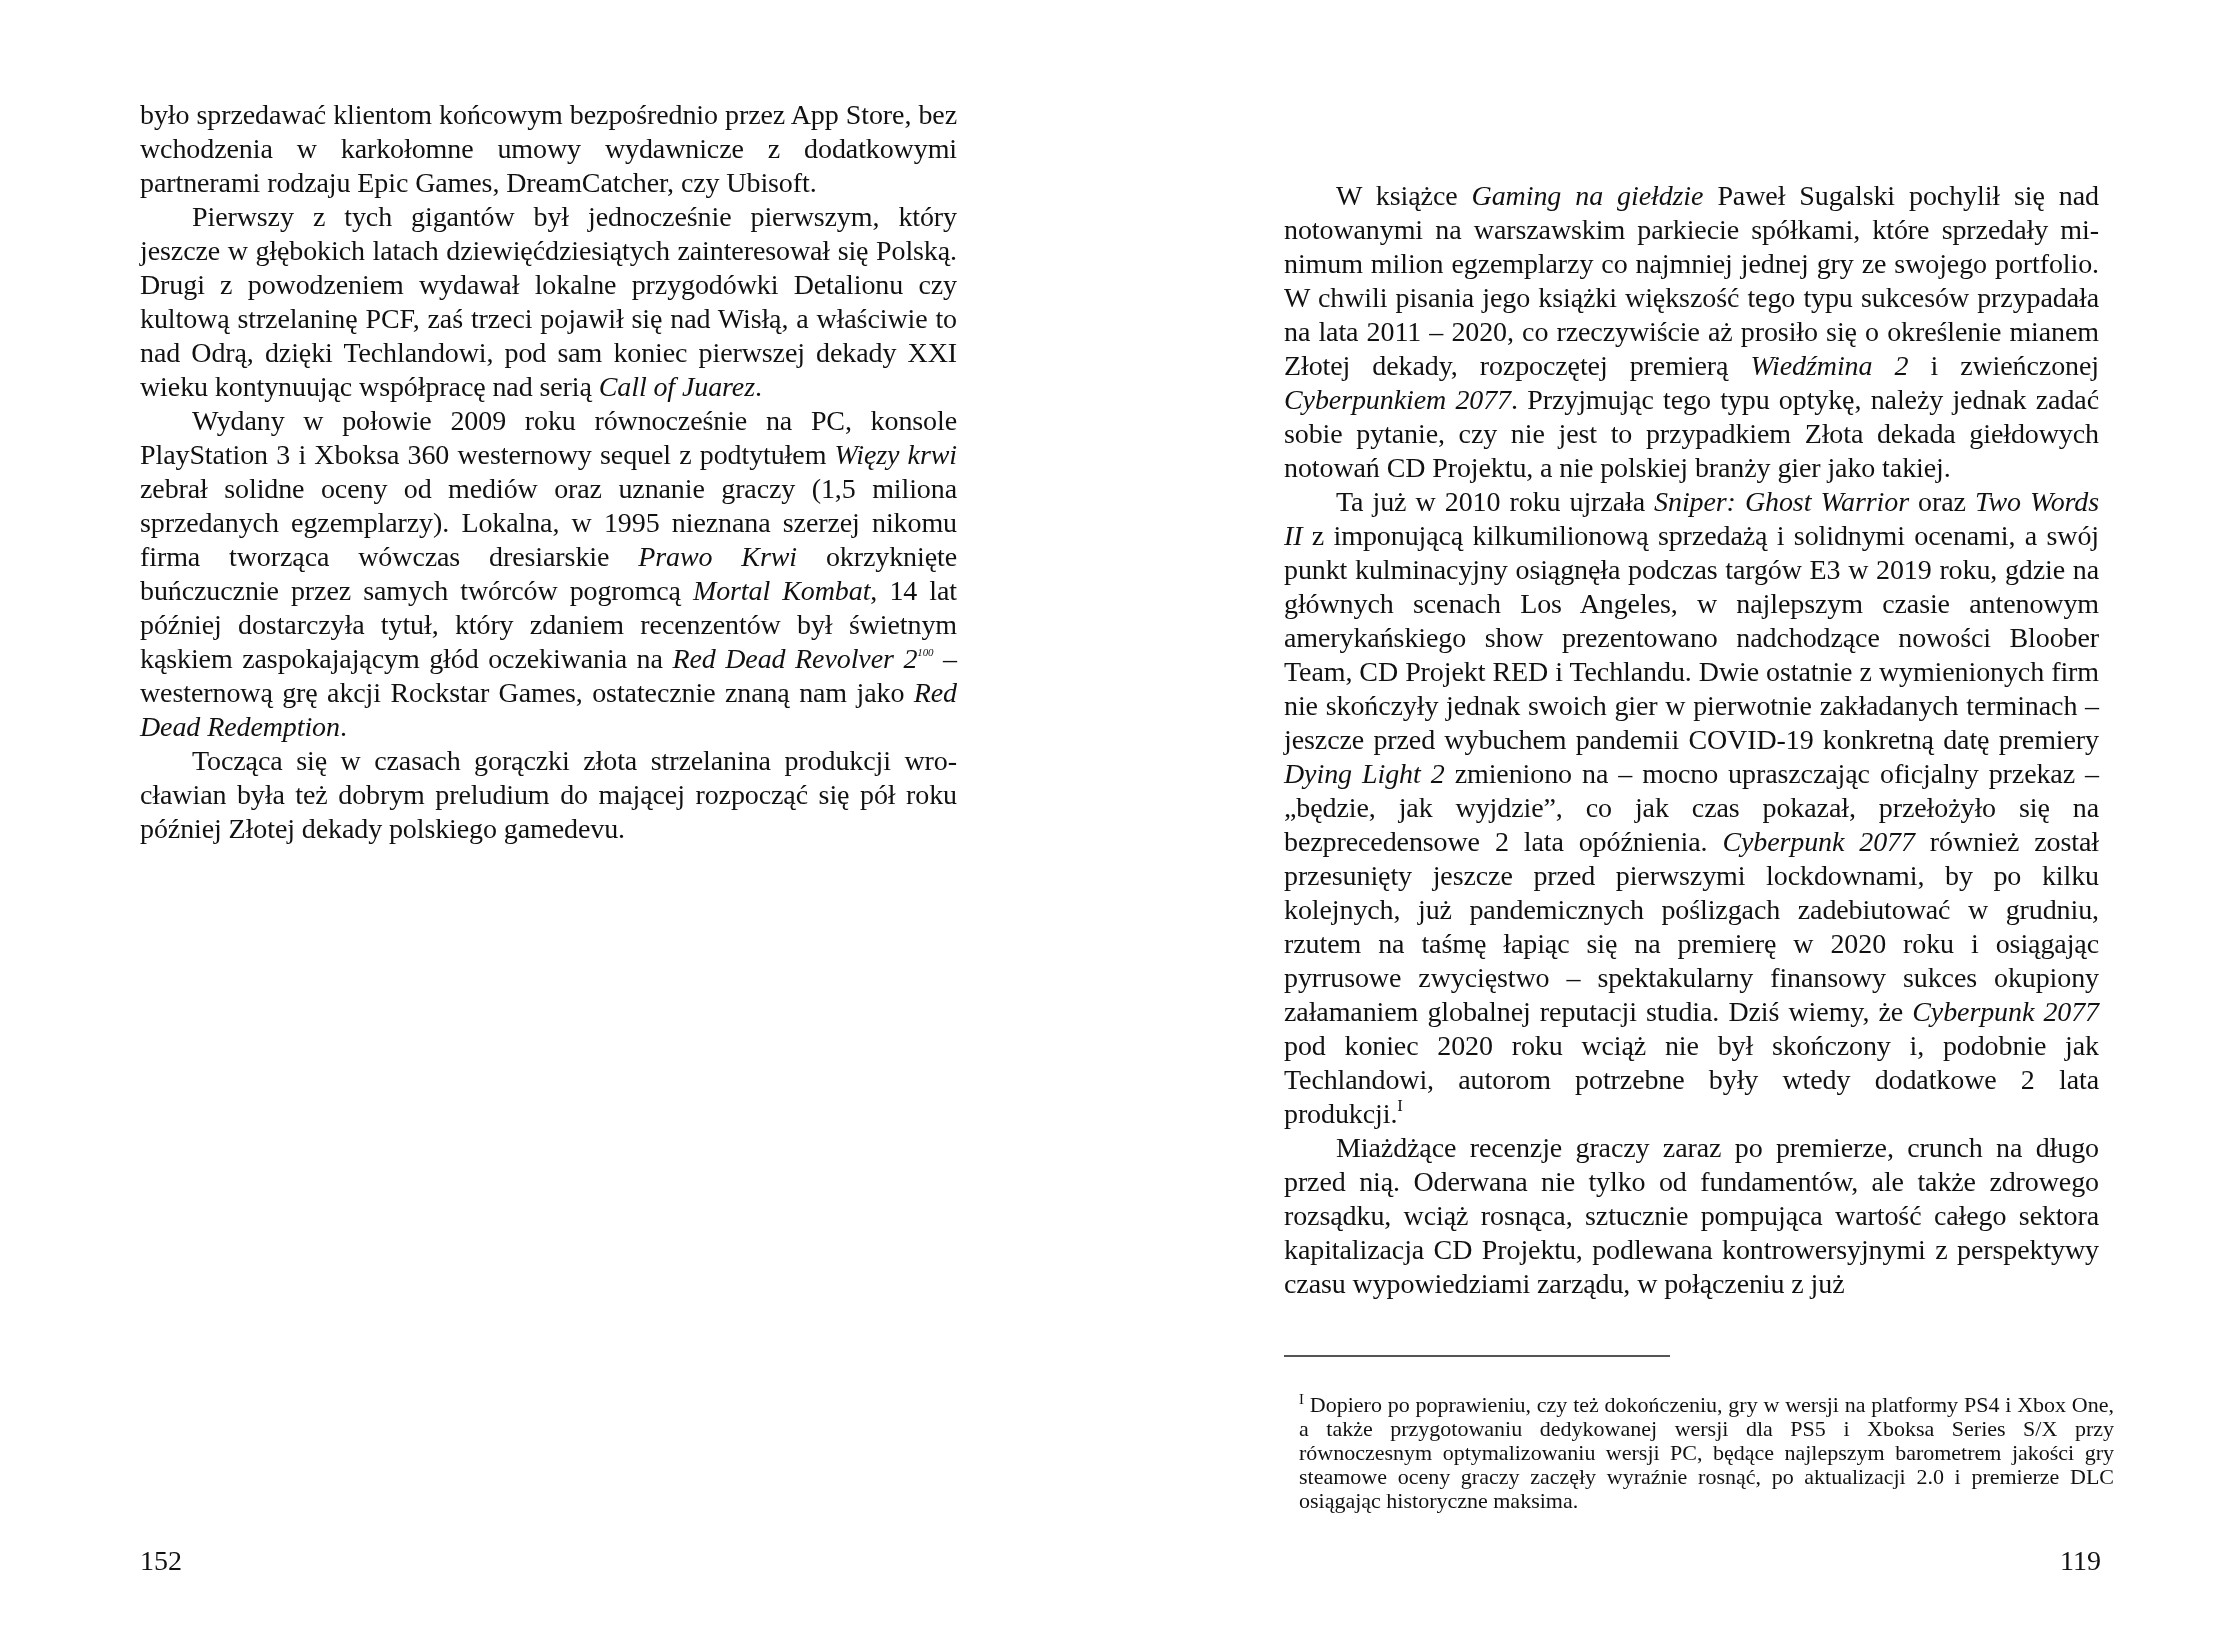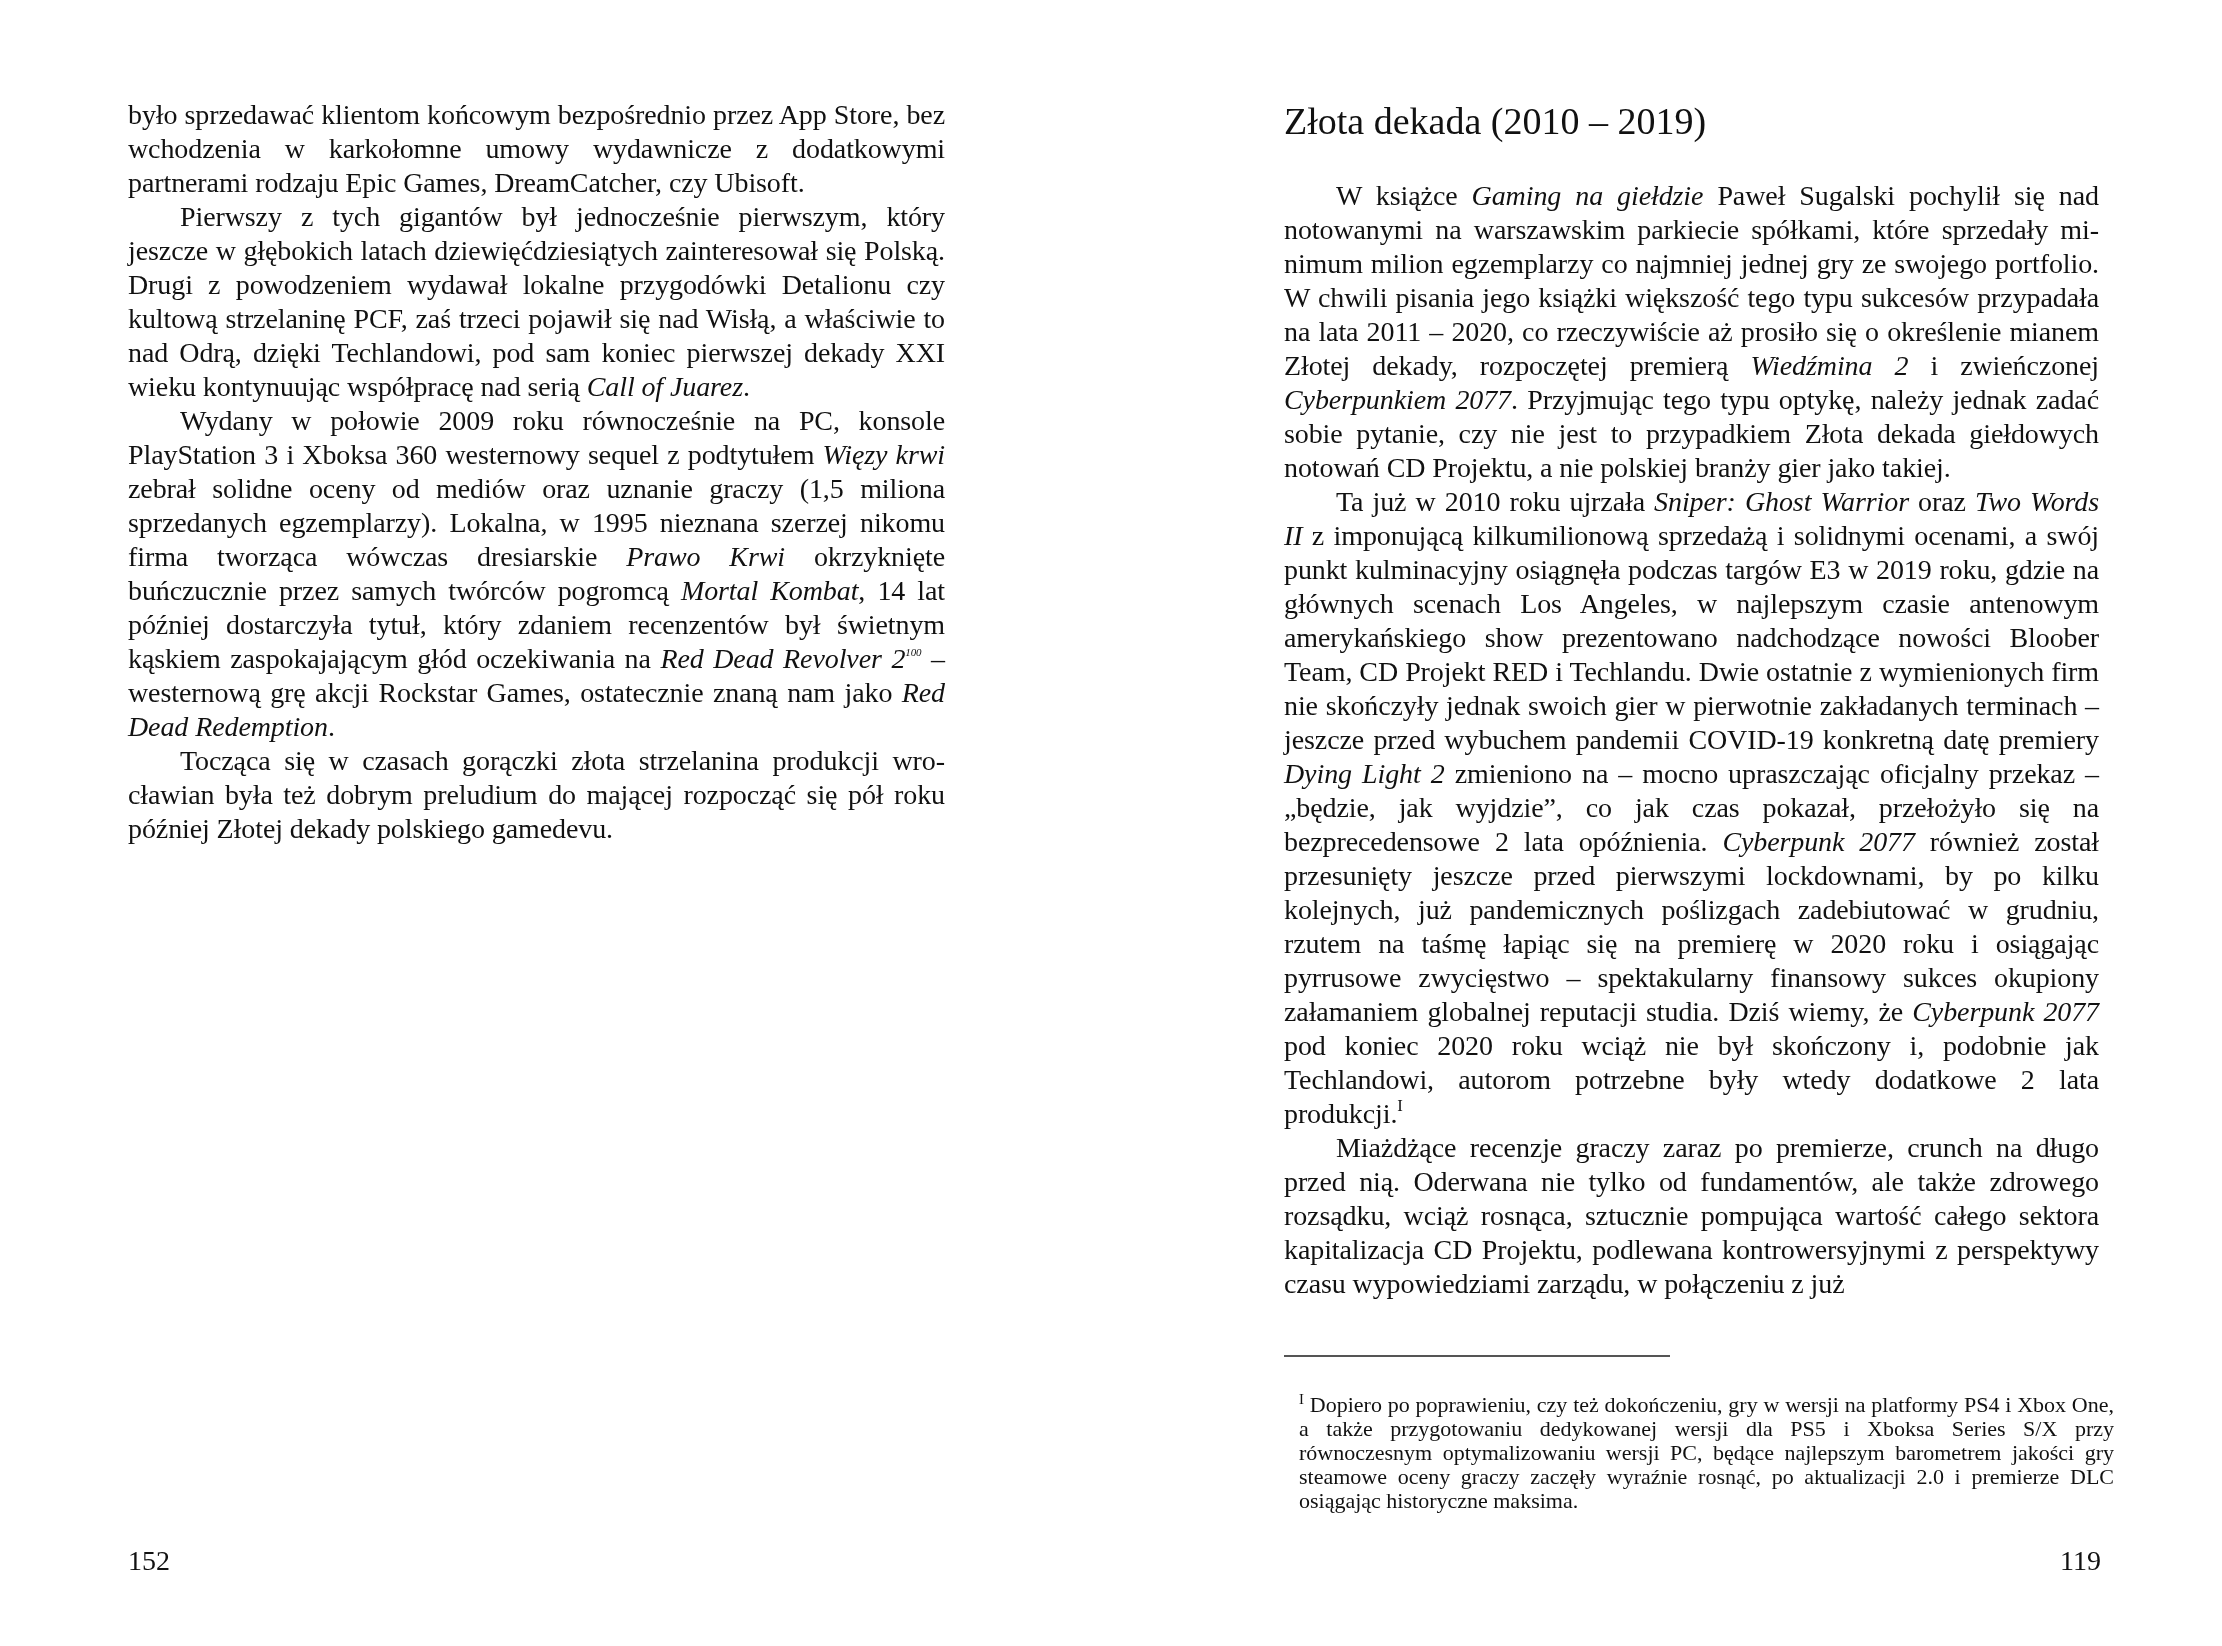--- a/index.html
+++ b/index.html
@@ -1,19 +1,19 @@
 <!DOCTYPE html>
 <html><head>
 <meta charset="utf-8">
 <style>
   html, body { margin: 0; padding: 0; background: #ffffff; }
   body { width: 2223px; height: 1647px; position: relative; overflow: hidden;
          font-family: "Liberation Serif", "DejaVu Serif", serif; color: #111111; }
   .page { position: absolute; top: 0; height: 1647px; }
-  .page-left { left: 4px; width: 1111px; }
+  .page-left { left: 16px; width: 1111px; }
   .page-right { left: 1111px; width: 1111px; }
   .col { position: absolute; font-size: 28px; line-height: 34px; text-align: justify;
          hyphens: manual; letter-spacing: -0.1px; }
   .col-left { left: 124px; top: 98px; width: 817px; }
   .col-right { left: 173px; top: 179px; width: 815px; }
   .col p { margin: 0; text-indent: 52px; }
   .col p.noindent { text-indent: 0; }
   .title { position: absolute; left: 173px; top: 98px; font-size: 38px; line-height: 47px;
            margin: 0; font-weight: normal; white-space: nowrap; }
   .sep { position: absolute; left: 173px; top: 1355px; width: 386px; height: 0;
@@ -35,21 +35,20 @@
   <div class="col col-left" id="left-body">
       <p class="noindent"><span>było sprzedawać klientom końcowym bezpośrednio przez App Store, bez wchodzenia w karkołomne umowy wydawnicze z dodatkowymi partnerami rodzaju Epic Games, DreamCatcher, czy Ubisoft.</span></p>
       <p><span>Pierwszy z tych gigantów był jednocześnie pierwszym, który jeszcze w głębokich latach dziewięćdziesiątych zainteresował się Polską. Drugi z powodzeniem wydawał lokalne przygodówki Deta­lionu czy kultową strzelaninę PCF, zaś trzeci pojawił się nad Wisłą, a właściwie to nad Odrą, dzięki Techlandowi, pod sam koniec pierw­szej dekady XXI wieku kontynuując współpracę nad serią </span><em>Call of Ju­arez</em><span>.</span></p>
       <p><span>Wydany w połowie 2009 roku równocześnie na PC, konsole PlayStation 3 i Xboksa 360 westernowy sequel z podtytułem </span><em>Więzy krwi</em><span> zebrał solidne oceny od mediów oraz uznanie graczy (1,5 mi­liona sprzedanych egzemplarzy). Lokalna, w 1995 nieznana szerzej nikomu firma tworząca wówczas dresiarskie </span><em>Prawo Krwi</em><span> okrzyknięte buńczucznie przez samych twórców pogromcą </span><em>Mortal Kombat</em><span>, 14 lat później dostarczyła tytuł, który zdaniem recenzentów był świetnym kąskiem zaspokajającym głód oczekiwania na </span><em>Red Dead Revolver 2</em><sup class="ref">100</sup><span> – westernową grę akcji Rockstar Games, ostatecznie znaną nam jako </span><em>Red Dead Redemption</em><span>.</span></p>
       <p><span>Tocząca się w czasach gorączki złota strzelanina produkcji wro­cławian była też dobrym preludium do mającej rozpocząć się pół roku później Złotej dekady polskiego gamedevu.</span></p>
     </div>
   <div class="pagenum pagenum-left">152</div>
 </div>
 
 <div class="page page-right">
-  <h2 class="title">Złota dekada (2010 – 2019)</h2>
   <div class="col col-right" id="right-body">
       <p><span>W książce </span><em>Gaming na giełdzie</em><span> Paweł Sugalski pochylił się nad notowanymi na warszawskim parkiecie spółkami, które sprzedały mi­nimum milion egzemplarzy co najmniej jednej gry ze swojego port­folio. W chwili pisania jego książki większość tego typu sukcesów przypadała na lata 2011 – 2020, co rzeczywiście aż prosiło się o okre­ślenie mianem Złotej dekady, rozpoczętej premierą </span><em>Wiedźmina 2</em><span> i zwieńczonej </span><em>Cyberpunkiem 2077</em><span>. Przyjmując tego typu optykę, na­leży jednak zadać sobie pytanie, czy nie jest to przypadkiem Złota dekada giełdowych notowań CD Projektu, a nie polskiej branży gier jako takiej.</span></p>
       <p><span>Ta już w 2010 roku ujrzała </span><em>Sniper: Ghost Warrior</em><span> oraz </span><em>Two Words II</em><span> z imponującą kilkumilionową sprzedażą i solidnymi oce­nami, a swój punkt kulminacyjny osiągnęła podczas targów E3 w 2019 roku, gdzie na głównych scenach Los Angeles, w najlepszym czasie antenowym amerykańskiego show prezentowano nadchodzące nowości Bloober Team, CD Projekt RED i Techlandu. Dwie ostatnie z wymienionych firm nie skończyły jednak swoich gier w pierwotnie zakładanych terminach – jeszcze przed wybuchem pandemii COVID-19 konkretną datę premiery </span><em>Dying Light 2</em><span> zmieniono na – mocno upraszczając oficjalny przekaz – „będzie, jak wyjdzie”, co jak czas pokazał, przełożyło się na bezprecedensowe 2 lata opóźnienia. </span><em>Cy­berpunk 2077</em><span> również został przesunięty jeszcze przed pierwszymi lockdownami, by po kilku kolejnych, już pandemicznych poślizgach zadebiutować w grudniu, rzutem na taśmę łapiąc się na premierę w 2020 roku i osiągając pyrrusowe zwycięstwo – spektakularny fi­nansowy sukces okupiony załamaniem globalnej reputacji studia. Dziś wiemy, że </span><em>Cyberpunk 2077</em><span> pod koniec 2020 roku wciąż nie był skończony i, podobnie jak Techlandowi, autorom potrzebne były wtedy dodatkowe 2 lata produkcji.</span><sup class="fnref">I</sup></p>
       <p><span>Miażdżące recenzje graczy zaraz po premierze, crunch na długo przed nią. Oderwana nie tylko od fundamentów, ale także zdrowego rozsądku, wciąż rosnąca, sztucznie pompująca wartość całego sektora kapitalizacja CD Projektu, podlewana kontrowersyjnymi z perspek­tywy czasu wypowiedziami zarządu, w połączeniu z już</span></p>
     </div>
   <div class="sep"></div>
   <p class="footnote"><span class="fn-mark">I</span><span>Dopiero po poprawieniu, czy też dokończeniu, gry w wersji na platformy PS4 i Xbox One, a także przygotowaniu dedykowanej wersji dla PS5 i Xboksa Series S/X przy równoczesnym optymalizowaniu wersji PC, będące najlepszym barometrem ja­kości gry steamowe oceny graczy zaczęły wyraźnie rosnąć, po aktualizacji 2.0 i pre­mierze DLC osiągając historyczne maksima.</span></p>
   <div class="pagenum pagenum-right">119</div>
 </div>
 

